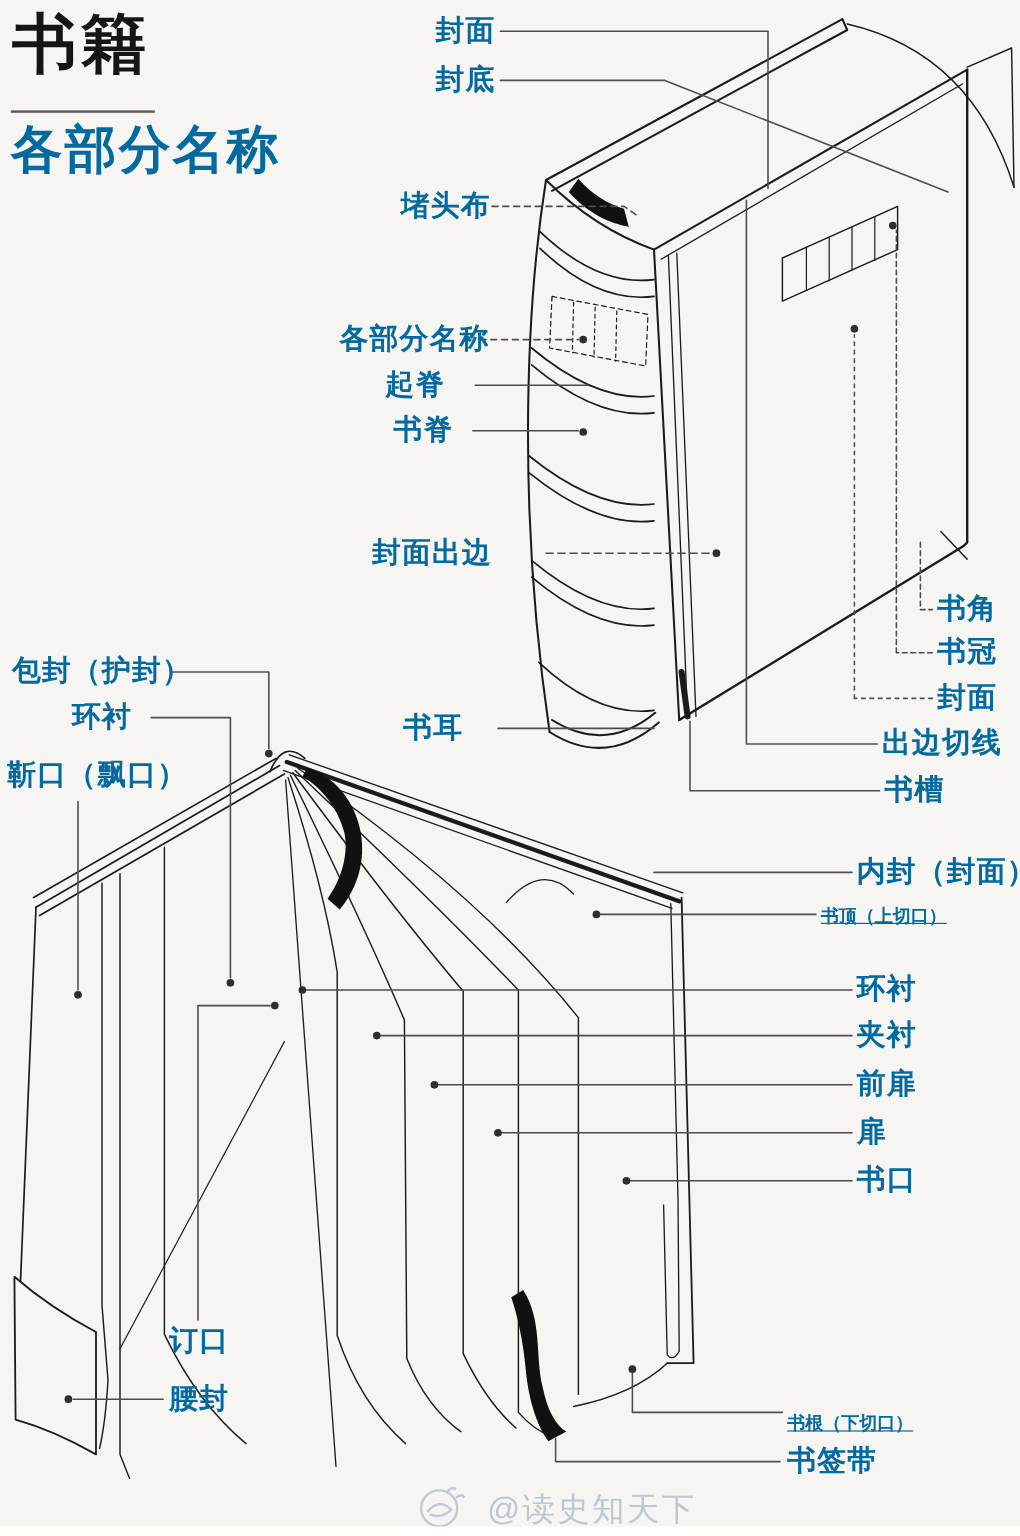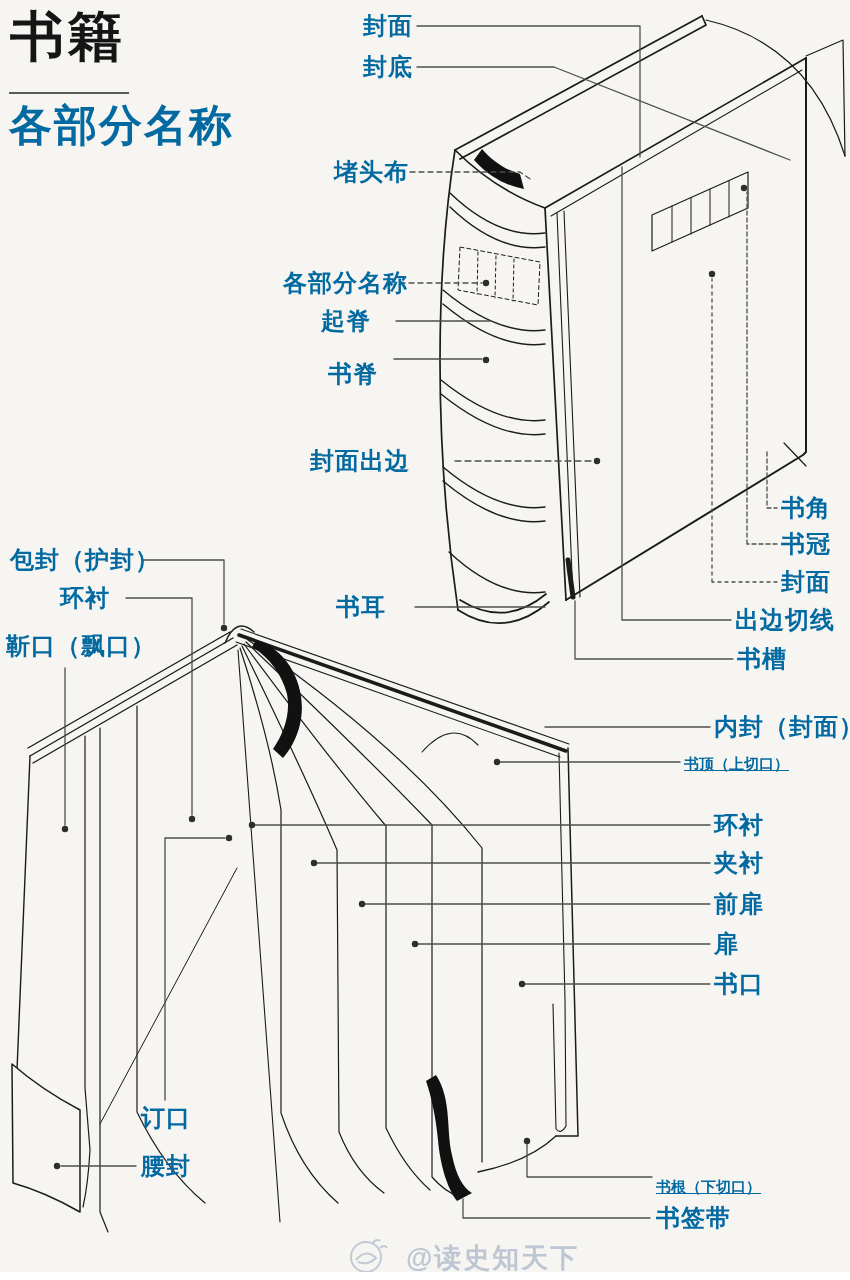--- a/index.html
+++ b/index.html
@@ -20,21 +20,21 @@
     font-weight:700;color:#151515;font-family:"DejaVu Serif","Liberation Serif",serif;
     letter-spacing:4px;
   }
   #title-rule{position:absolute;left:9px;top:92px;width:120px;height:2px;background:#5a5a5a;}
   #sub-title{
     position:absolute;left:9px;top:100px;font-size:43px;line-height:50px;
     font-weight:700;color:#0369a1;letter-spacing:2px;
     font-family:"Liberation Sans",sans-serif;
   }
   #watermark{
-    position:absolute;left:406px;top:1240px;font-size:27px;font-weight:700;
+    position:absolute;left:406px;top:1240px;font-size:27px;font-weight:400;
     color:rgba(170,182,199,.75);letter-spacing:2px;white-space:nowrap;
     font-family:"Liberation Sans",sans-serif;
   }
 </style>
 </head>
 <body>
 
 <div id="stage">
 
   <svg id="art" width="850" height="1280" viewBox="0 0 850 1280">
@@ -165,21 +165,21 @@
 
   <div id="main-title">书籍</div>
   <div id="title-rule"></div>
   <div id="sub-title">各部分名称</div>
 
   <div class="lbl" style="left:363px;top:11px">封面</div>
   <div class="lbl" style="left:363px;top:52px">封底</div>
   <div class="lbl" style="left:334px;top:157px">堵头布</div>
   <div class="lbl" style="left:283px;top:268px">各部分名称</div>
   <div class="lbl" style="left:321px;top:306px">起脊</div>
-  <div class="lbl" style="left:328px;top:359px">书脊</div>
+  <div class="lbl" style="left:328px;top:344px">书脊</div>
   <div class="lbl" style="left:310px;top:446px">封面出边</div>
   <div class="lbl" style="left:336px;top:592px">书耳</div>
   <div class="lbl" style="left:781px;top:493px">书角</div>
   <div class="lbl" style="left:781px;top:529px">书冠</div>
   <div class="lbl" style="left:781px;top:567px">封面</div>
   <div class="lbl" style="left:735px;top:605px">出边切线</div>
   <div class="lbl" style="left:737px;top:644px">书槽</div>
 
   <div class="lbl" style="left:10px;top:545px">包封（护封）</div>
   <div class="lbl" style="left:60px;top:583px">环衬</div>

